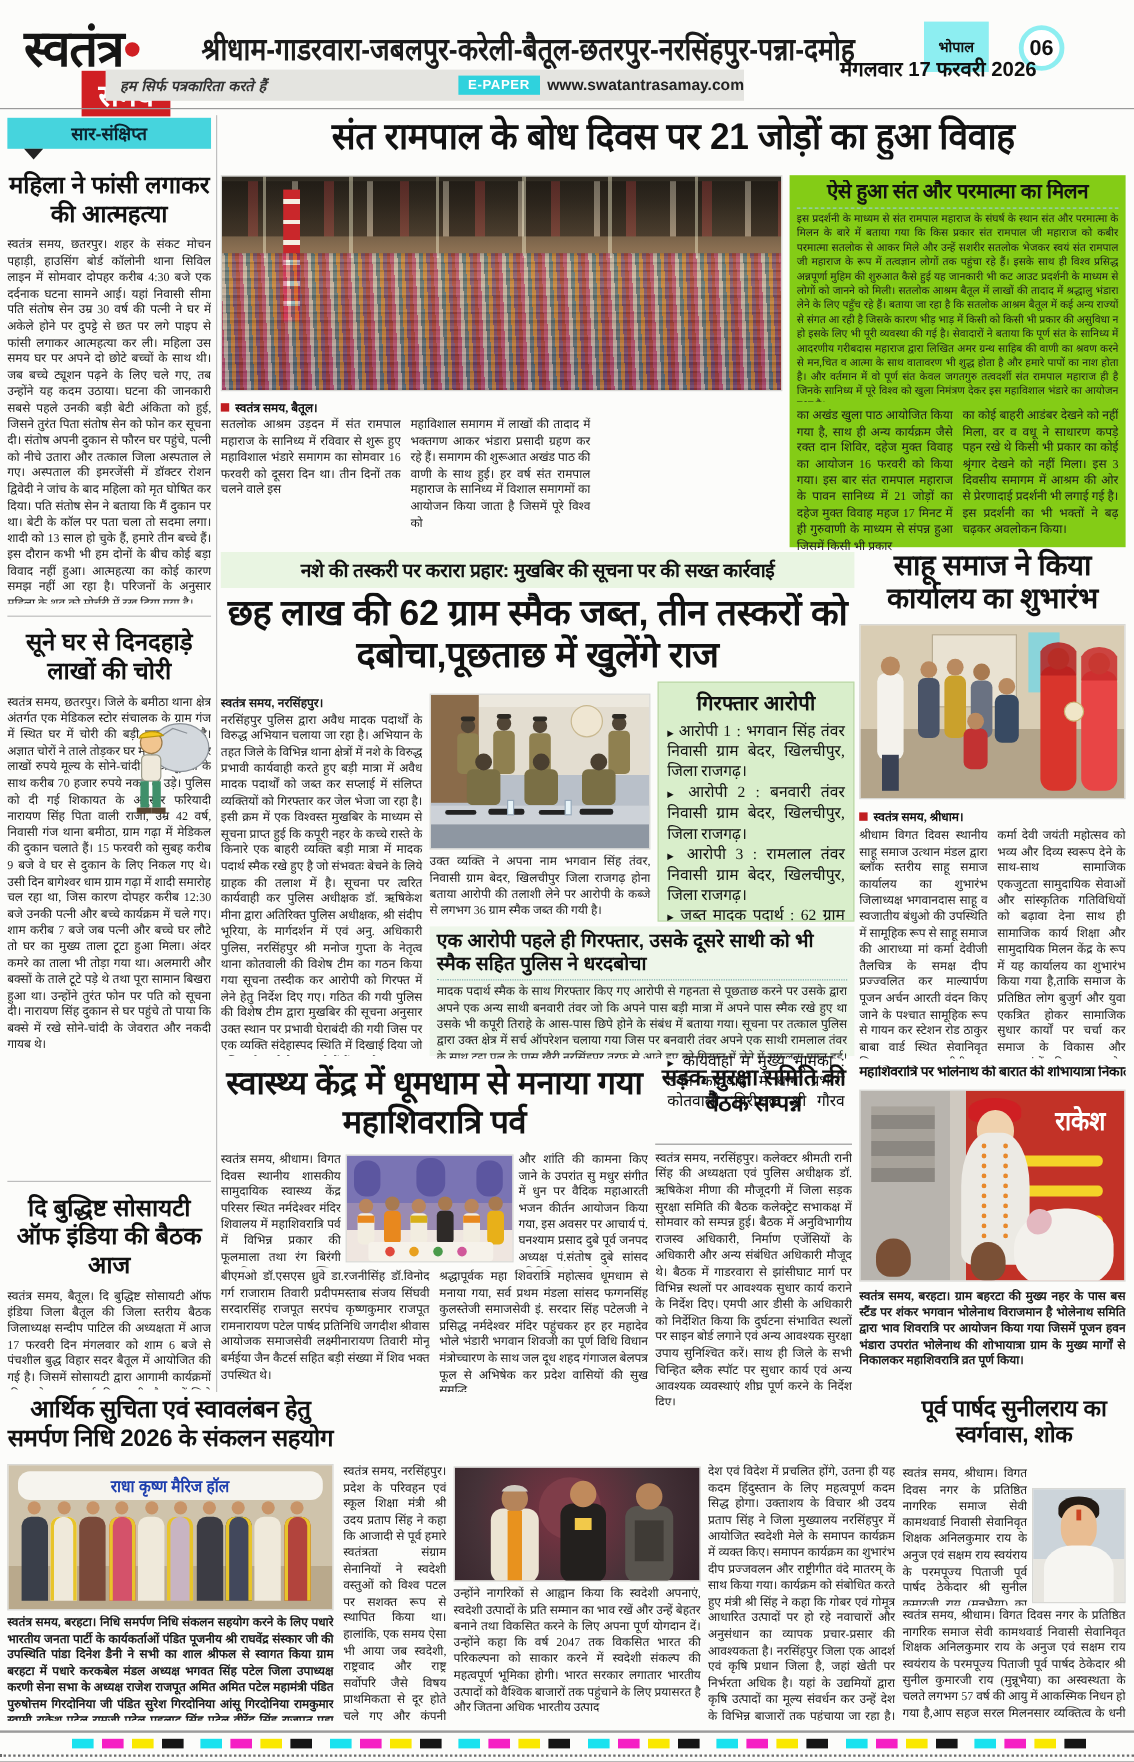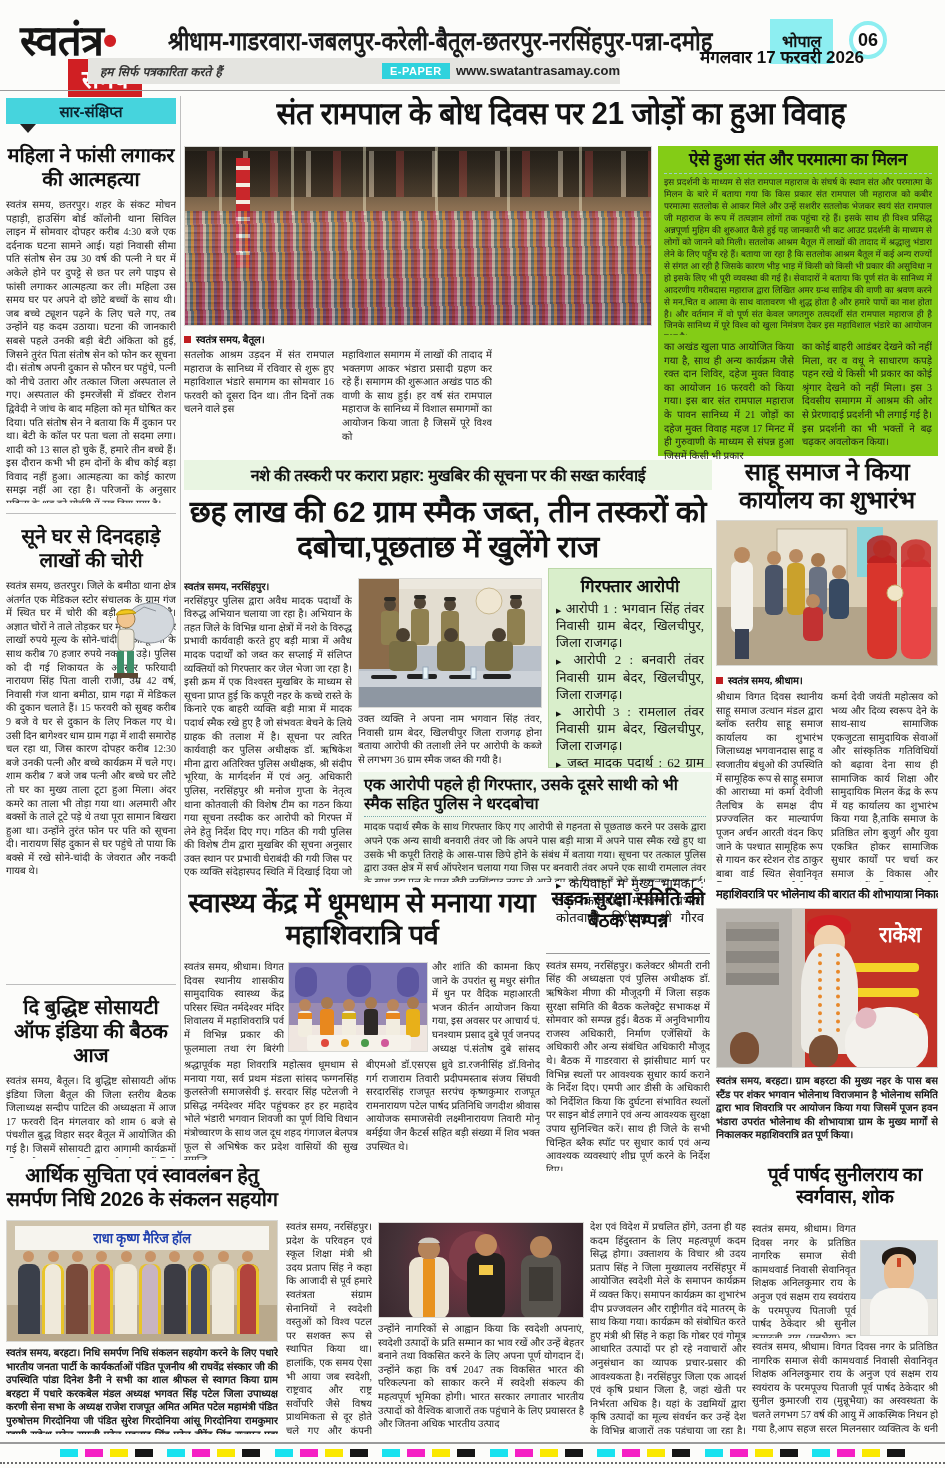--- a/index.html
+++ b/index.html
@@ -24,21 +24,21 @@
   .logo-bottom { background:#d01f23; color:#fff; font-weight:900; font-size:25px;
                  padding:2px 14px; display:inline-block; }
   .cities { font-size:26px; font-weight:900; color:#1b1b1b; transform:scaleX(.85);
             transform-origin:left center; white-space:nowrap; }
   .graybar { background:#e4e4e0; }
   .tagline { font-family:"DejaVu Serif", serif; font-style:italic; font-weight:700;
              font-size:12px; color:#333; }
   .epaper { background:#2fd2dd; color:#fff; font-weight:800; font-size:11px;
             padding:2px 8px; letter-spacing:.5px; }
   .website { font-weight:700; font-size:13px; color:#222; }
-  .edition-badge { background:#8deef1; font-weight:800; font-size:16px; padding:14px 12px; }
+  .edition-badge { background:#8deef1; font-weight:800; font-size:12px; padding:14px 12px; }
   .page-circle { width:38px; height:38px; border-radius:50%; border:4px solid #8deef1;
                  background:#fff; font-weight:900; font-size:18px; display:flex;
                  align-items:center; justify-content:center; }
   .dateline { font-weight:900; font-size:17px; }
 
   
   .side-head { background:#46d4dd; color:#0c2430; font-weight:900; font-size:15px;
                text-align:center; padding:3px 0; }
   .side-tri { width:0; height:0; border-left:8px solid transparent; border-right:8px solid transparent;
               border-top:9px solid #222; margin-left:14px; }
@@ -88,21 +88,21 @@
       background:#cf1f23; border-radius:50% 50% 30% 30%; }
   .bhole .garland { position:absolute; left:46%; top:28%; width:10%; height:50%;
       border-left:4px dotted #e8882a; border-right:4px dotted #e8882a; }
   .bhole .cow { position:absolute; right:4%; bottom:-4%; width:38%; height:42%;
       background:#f3f1ec; border-radius:50% 45% 40% 40%; }
   .bhole .cow-ear { position:absolute; right:28%; bottom:24%; width:9%; height:14%;
       background:#e3b8c0; border-radius:50%; transform:rotate(40deg); }
   .bhole .head-man { position:absolute; width:13%; height:20%; background:#7a5036; border-radius:50% 50% 40% 40%; }
 
   .nidhi-banner { position:absolute; top:4%; left:3%; right:3%; height:20%; background:#f6f4ee;
-      display:flex; align-items:center; justify-content:center; border-radius:0;font-family:Liberation Serif, serif; }
+      display:flex; align-items:center; justify-content:center; border-radius:10px; }
   .nidhi-banner span { color:#1f3fae; font-weight:900; font-size:14px; transform:scaleX(.92); white-space:nowrap; }
   .nidhi-ph-bg { background:linear-gradient(180deg,#cfc3ab 0 70%,#b9a98c 70% 100%); }
   .npers { position:absolute; bottom:6%; width:22px; height:58%; border-radius:8px 8px 0 0; }
   .npers::before { content:""; display:block; width:11px; height:11px; border-radius:50%;
       background:#c89468; margin:-13px auto 0; }
   .garl { box-shadow:inset 3px 0 0 #e8c42a, inset -3px 0 0 #e8c42a; }
 
   .y2047-ph-bg { background:radial-gradient(circle at 45% 40%, #6e3340 0 18%, #453238 60%, #332329 100%); }
   .obit-ph-bg { background:linear-gradient(180deg,#ccd4da 0 62%,#e8e6e0 62% 100%); }
   .o-face { position:absolute; left:30%; top:14%; width:40%; height:40%; background:#e9bd92; border-radius:46%; }
@@ -337,22 +337,22 @@
         <g>
             <circle cx="36" cy="80" r="4" fill="#e0483c"></circle>
             <circle cx="56" cy="80" r="4" fill="#e8a01e"></circle>
             <circle cx="76" cy="80" r="4" fill="#4a9a4a"></circle>
             <circle cx="96" cy="80" r="4" fill="#d0589a"></circle>
           </g>
       </svg>
     </div>
     <div class="abs body-txt" style="left:248px;top:72px;width:108px;height:96px;">और शांति की कामना किए जाने के उपरांत सु मधुर संगीत में धुन पर वैदिक महाआरती भजन कीर्तन आयोजन किया गया, इस अवसर पर आचार्य पं. घनश्याम प्रसाद दुबे पूर्व जनपद अध्यक्ष पं.संतोष दुबे सांसद प्रतिनिधि पंकजचौकसे</div>
     <div class="abs" style="left:0;top:170px;display:flex;gap:8px;">
+      <div class="body-txt" style="width:174px;height:102px;">बीएमओ डॉ.एसएस ध्रुवे डा.रजनीसिंह डॉ.विनोद गर्ग राजाराम तिवारी प्रदीपमस्ताब संजय सिंघवी सरदारसिंह राजपूत सरपंच कृष्णकुमार राजपूत रामनारायण पटेल पार्षद प्रतिनिधि जगदीश श्रीवास आयोजक समाजसेवी लक्ष्मीनारायण तिवारी मोनू बर्मईया जैन कैटर्स सहित बड़ी संख्या में शिव भक्त उपस्थित थे।</div>
       <div class="body-txt" style="width:174px;height:102px;">श्रद्धापूर्वक महा शिवरात्रि महोत्सव धूमधाम से मनाया गया, सर्व प्रथम मंडला सांसद फग्गनसिंह कुलस्तेजी समाजसेवी इं. सरदार सिंह पटेलजी ने प्रसिद्ध नर्मदेश्वर मंदिर पहुंचकर हर हर महादेव भोले भंडारी भगवान शिवजी का पूर्ण विधि विधान मंत्रोच्चारण के साथ जल दूध शहद गंगाजल बेलपत्र फूल से अभिषेक कर प्रदेश वासियों की सुख समृद्धि</div>
-      <div class="body-txt" style="width:174px;height:102px;">बीएमओ डॉ.एसएस ध्रुवे डा.रजनीसिंह डॉ.विनोद गर्ग राजाराम तिवारी प्रदीपमस्ताब संजय सिंघवी सरदारसिंह राजपूत सरपंच कृष्णकुमार राजपूत रामनारायण पटेल पार्षद प्रतिनिधि जगदीश श्रीवास आयोजक समाजसेवी लक्ष्मीनारायण तिवारी मोनू बर्मईया जैन कैटर्स सहित बड़ी संख्या में शिव भक्त उपस्थित थे।</div>
     </div>
   </div>
 
   <div class="abs" style="left:546px;top:888px;width:164px;height:274px;">
     <div class="hl center" style="font-size:19px;border-bottom:1px solid #999;padding-bottom:20px;">सड़क सुरक्षा समिति की बैठक सम्पन्न</div>
     <div class="body-txt" style="height:212px;margin-top:5px;">स्वतंत्र समय, नरसिंहपुर। कलेक्टर श्रीमती रानी सिंह की अध्यक्षता एवं पुलिस अधीक्षक डॉ. ऋषिकेश मीणा की मौजूदगी में जिला सड़क सुरक्षा समिति की बैठक कलेक्ट्रेट सभाकक्ष में सोमवार को सम्पन्न हुई। बैठक में अनुविभागीय राजस्व अधिकारी, निर्माण एजेंसियों के अधिकारी और अन्य संबंधित अधिकारी मौजूद थे। बैठक में गाडरवारा से झांसीघाट मार्ग पर विभिन्न स्थलों पर आवश्यक सुधार कार्य कराने के निर्देश दिए। एमपी आर डीसी के अधिकारी को निर्देशित किया कि दुर्घटना संभावित स्थलों पर साइन बोर्ड लगाने एवं अन्य आवश्यक सुरक्षा उपाय सुनिश्चित करें। साथ ही जिले के सभी चिन्हित ब्लैक स्पॉट पर सुधार कार्य एवं अन्य आवश्यक व्यवस्थाएं शीघ्र पूर्ण करने के निर्देश दिए।</div>
   </div>
 
   <div class="abs" style="left:716px;top:888px;width:222px;height:274px;">
     <div class="hl nowrap" style="font-size:11.5px;text-align:center;">महाशिवरात्रि पर भोलेनाथ की बारात की शोभायात्रा निकाली गई</div>

